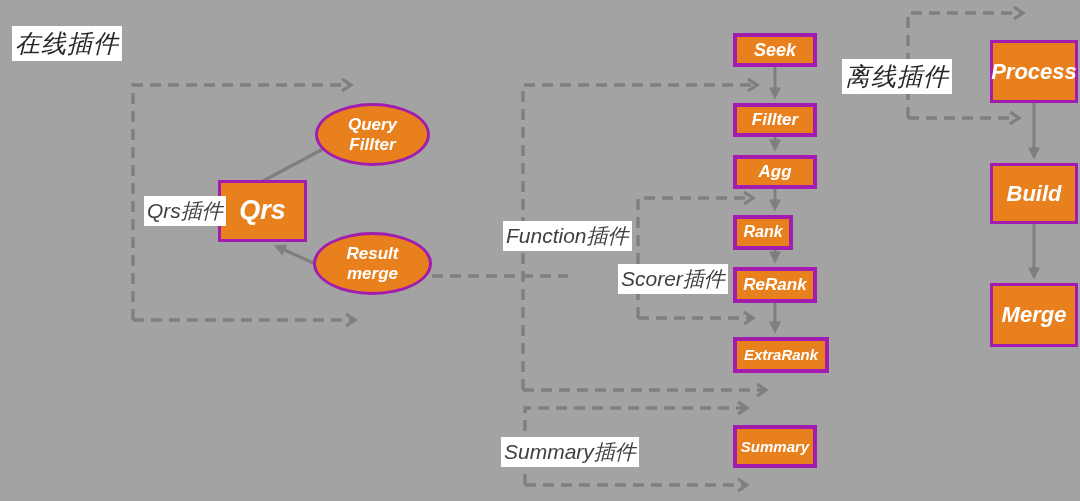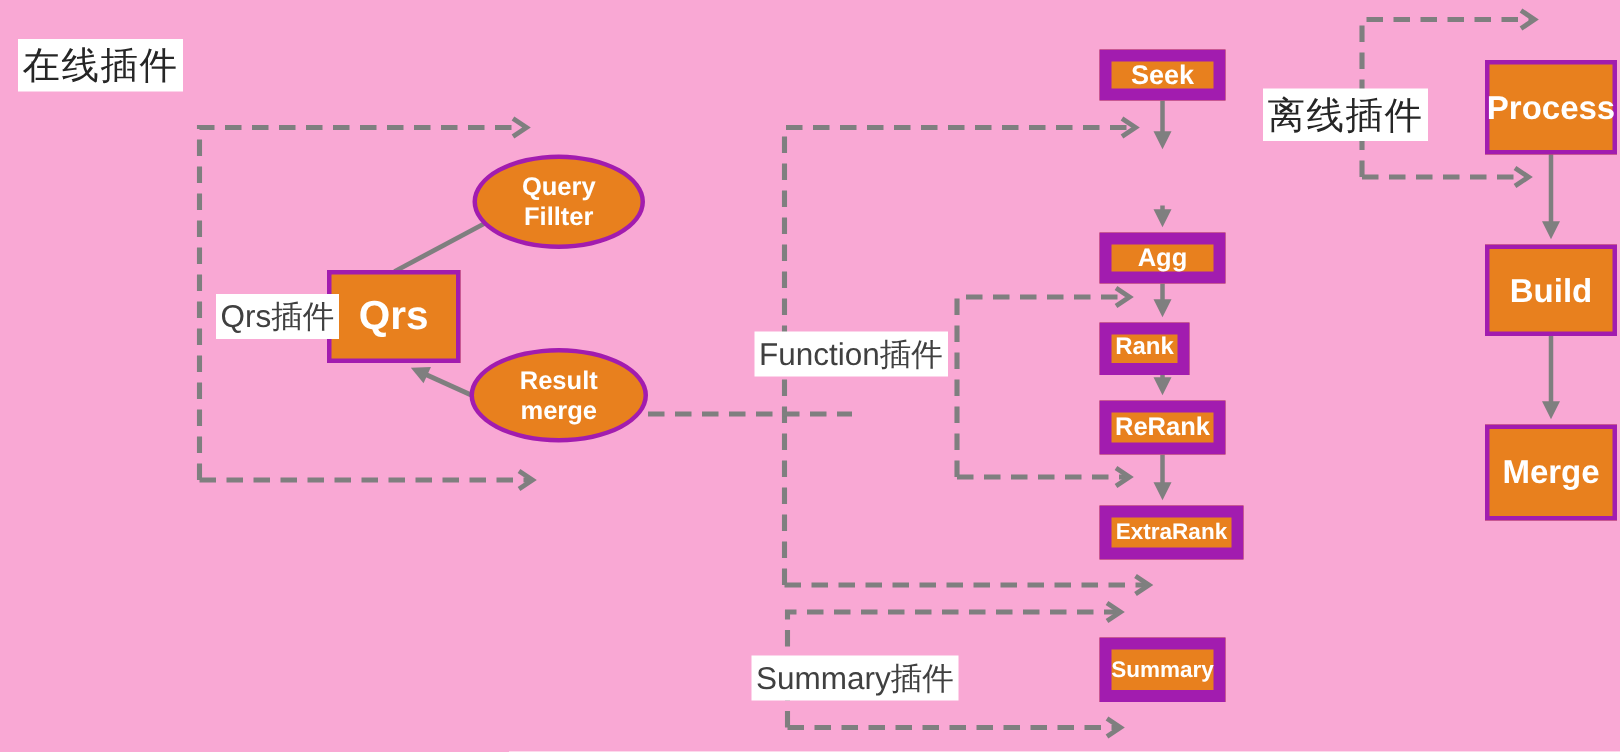--- a/index.html
+++ b/index.html
@@ -1,23 +1,24 @@
 <!DOCTYPE html>
 <html><head>
 <meta charset="utf-8">
 <style>
   html,body{margin:0;padding:0;background:#ffffff;}
   .canvas{
-    position:relative;width:1080px;height:501px;background:#f9a8d4;overflow:hidden;
+    position:relative;width:1080px;height:501px;background:#a3a3a3;overflow:hidden;
     font-family:"Liberation Sans", sans-serif;
+    font-style:italic;
   }
   .wires{position:absolute;left:0;top:0;z-index:0;}
   .node{
     position:absolute;display:flex;align-items:center;justify-content:center;
-    background:#E8801E;border:8px solid #a21caf;color:#ffffff;font-weight:bold;
+    background:#E8801E;border:4px solid #a21caf;color:#ffffff;font-weight:bold;
     box-sizing:border-box;text-align:center;z-index:1;line-height:1.15;
   }
   .node.big{border-width:3px;}
   .node.ellipse{border-radius:50%;border-width:3px;}
   .plugin-label{
     position:absolute;color:#404040;font-size:21px;background:#ffffff;
     padding:1px 3px;z-index:2;white-space:nowrap;margin-left:48px;
   }
   .title-label{
     position:absolute;color:#262626;font-size:25px;background:#ffffff;
@@ -83,31 +84,33 @@
       <path d="M263,181 L323,149"></path>
       <path d="M320,266 L278,247" marker-end="url(#tri)"></path>
     </g>
   </svg>
 
   <div class="title-label" style="left:12px;top:26px">在线插件</div>
   <div class="title-label" style="left:842px;top:59px">离线插件</div>
 
   <div class="plugin-label" style="left:96px;top:196px">Qrs插件</div>
   <div class="plugin-label" style="left:455px;top:221px">Function插件</div>
+  <div class="plugin-label" style="left:570px;top:264px">Scorer插件</div>
   <div class="plugin-label" style="left:453px;top:437px">Summary插件</div>
 
   <div class="node big" style="left:218px;top:180px;width:89px;height:62px;font-size:27px">Qrs</div>
   <div class="node ellipse" style="left:315px;top:103px;width:115px;height:63px;font-size:17px">
     <span style="width:80px">Query Fillter</span>
   </div>
   <div class="node ellipse" style="left:313px;top:232px;width:119px;height:63px;font-size:17px">
     <span style="width:76px">Result merge</span>
   </div>
 
   <div class="node" style="left:733px;top:33px;width:84px;height:34px;font-size:18px">Seek</div>
+  <div class="node" style="left:733px;top:103px;width:84px;height:34px;font-size:17px">Fillter</div>
   <div class="node" style="left:733px;top:155px;width:84px;height:34px;font-size:17px">Agg</div>
   <div class="node" style="left:733px;top:215px;width:60px;height:35px;font-size:16px">Rank</div>
   <div class="node" style="left:733px;top:267px;width:84px;height:36px;font-size:17px">ReRank</div>
   <div class="node" style="left:733px;top:337px;width:96px;height:36px;font-size:15px">ExtraRank</div>
   <div class="node" style="left:733px;top:425px;width:84px;height:43px;font-size:15px">Summary</div>
 
   <div class="node big" style="left:990px;top:40px;width:88px;height:63px;font-size:22px">Process</div>
   <div class="node big" style="left:990px;top:163px;width:88px;height:61px;font-size:22px">Build</div>
   <div class="node big" style="left:990px;top:283px;width:88px;height:64px;font-size:22px">Merge</div>
 

